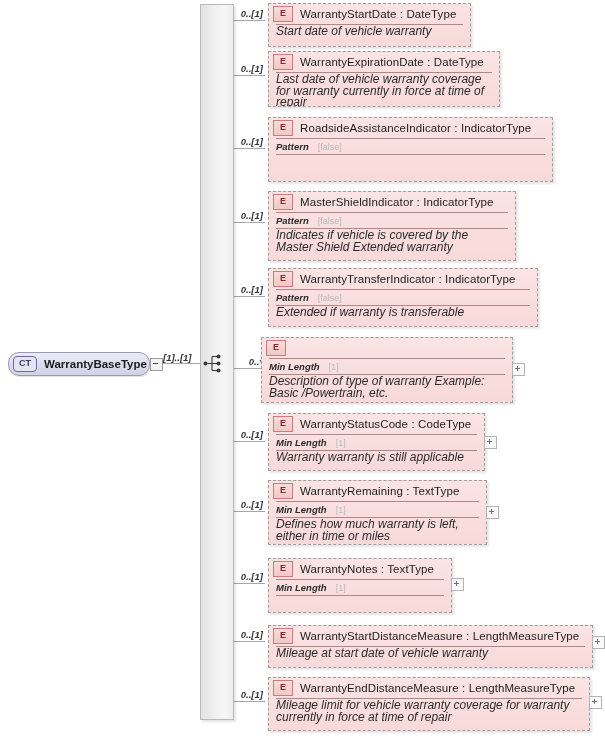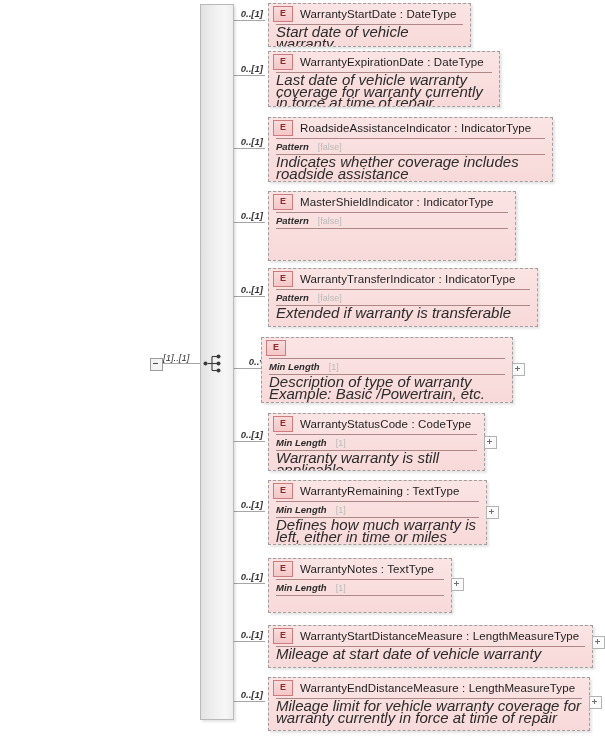--- a/index.html
+++ b/index.html
@@ -41,21 +41,21 @@
     position:absolute;left:150px;top:358px;width:11px;height:11px;
     border:1px solid #9c9c9c;background:#f4f4f4;
   }
   #ct-toggle::before{
     content:"";position:absolute;left:2px;top:4px;width:5px;height:1px;background:#4a4a4a;
   }
 
   
   #ct-card{
     position:absolute;left:163px;top:352px;
-    font-size:9.5px;font-style:italic;font-weight:normal;color:#333;
+    font-size:9.5px;font-style:italic;font-weight:bold;color:#333;
     white-space:nowrap;
     text-align:right;
   }
 
   
   #seq-bar{
     position:absolute;left:200px;top:4px;width:32px;height:714px;
     background:linear-gradient(to right,#e2e2e2 0%,#efefef 40%,#f7f7f7 75%,#ededed 100%);
     border:1px solid #b9b9b9;
     box-shadow:2px 2px 2px rgba(0,0,0,.10);
@@ -95,21 +95,21 @@
   }
   .facet-name{
     font-size:9.5px;font-style:italic;font-weight:bold;color:#2b2b2b;
     white-space:nowrap;
   }
   .facet-val{
     margin-left:9px;font-size:9px;color:#b9b9b9;white-space:nowrap;
   }
   .doc{
     padding:1px 7px 0 7px;
-    font-size:15px;font-style:italic;color:#2b2b2b;
+    font-size:12px;font-style:italic;color:#2b2b2b;
     line-height:11.5px;
   }
   
   .plus{
     position:absolute;width:11px;height:11px;
     border:1px solid #b3b3b3;background:#fbfbfb;
   }
   .plus::before{
     content:"";position:absolute;left:2px;top:4px;width:5px;height:1px;background:#707070;
   }
@@ -147,20 +147,24 @@
       <div class="hline" style="left: 232px; top: 583px; width: 33px;"></div>
       <div class="card" style="left: 236px; top: 571px; width: 27px;">0..[1]</div>
       <div class="hline" style="left: 232px; top: 641px; width: 33px;"></div>
       <div class="card" style="left: 236px; top: 629px; width: 27px;">0..[1]</div>
       <div class="hline" style="left: 232px; top: 701px; width: 33px;"></div>
       <div class="card" style="left: 236px; top: 689px; width: 27px;">0..[1]</div>
       <div class="vline" style="left: 232px; top: 20px; height: 681px;"></div>
       <div class="hline" style="left: 160px; top: 363px; width: 40px;"></div>
     </div>
 
+  <div id="ct-box">
+    <div id="ct-badge">CT</div>
+    <div id="ct-label">WarrantyBaseType</div>
+  </div>
   <div id="ct-toggle"></div>
   <div id="ct-card">[1]..[1]</div>
 
   <div id="seq-bar"></div>
   <div id="seq-glyph">
     <svg width="26" height="19" viewBox="0 0 26 19">
       <circle cx="2.5" cy="9.5" r="2" fill="#3a3a3a"></circle>
       <line x1="4.5" y1="9.5" x2="9" y2="9.5" stroke="#3a3a3a" stroke-width="1.1"></line>
       <line x1="9" y1="2.5" x2="9" y2="16.5" stroke="#3a3a3a" stroke-width="1.1"></line>
       <line x1="9" y1="2.5" x2="14" y2="2.5" stroke="#3a3a3a" stroke-width="1.1"></line>
@@ -193,33 +197,33 @@
         <div class="el-head">
           <div class="e-badge">E</div>
           <div class="el-name">RoadsideAssistanceIndicator : IndicatorType</div>
         </div>
         <div class="sep"></div>
         <div class="facet">
           <span class="facet-name">Pattern</span>
           <span class="facet-val">[false]</span>
         </div>
         <div class="sep"></div>
-        <div class="doc">Indicates whether coverage includes roadside assistance</div>
       </div>
       <div class="el" style="left: 268px; top: 191px; width: 248px; height: 70px;">
         <div class="el-head">
           <div class="e-badge">E</div>
           <div class="el-name">MasterShieldIndicator : IndicatorType</div>
         </div>
         <div class="sep"></div>
         <div class="facet">
           <span class="facet-name">Pattern</span>
           <span class="facet-val">[false]</span>
         </div>
         <div class="sep"></div>
+        <div class="doc">Indicates if vehicle is covered by the Master Shield Extended warranty</div>
       </div>
       <div class="el" style="left: 268px; top: 268px; width: 270px; height: 59px;">
         <div class="el-head">
           <div class="e-badge">E</div>
           <div class="el-name">WarrantyTransferIndicator : IndicatorType</div>
         </div>
         <div class="sep"></div>
         <div class="facet">
           <span class="facet-name">Pattern</span>
           <span class="facet-val">[false]</span>

